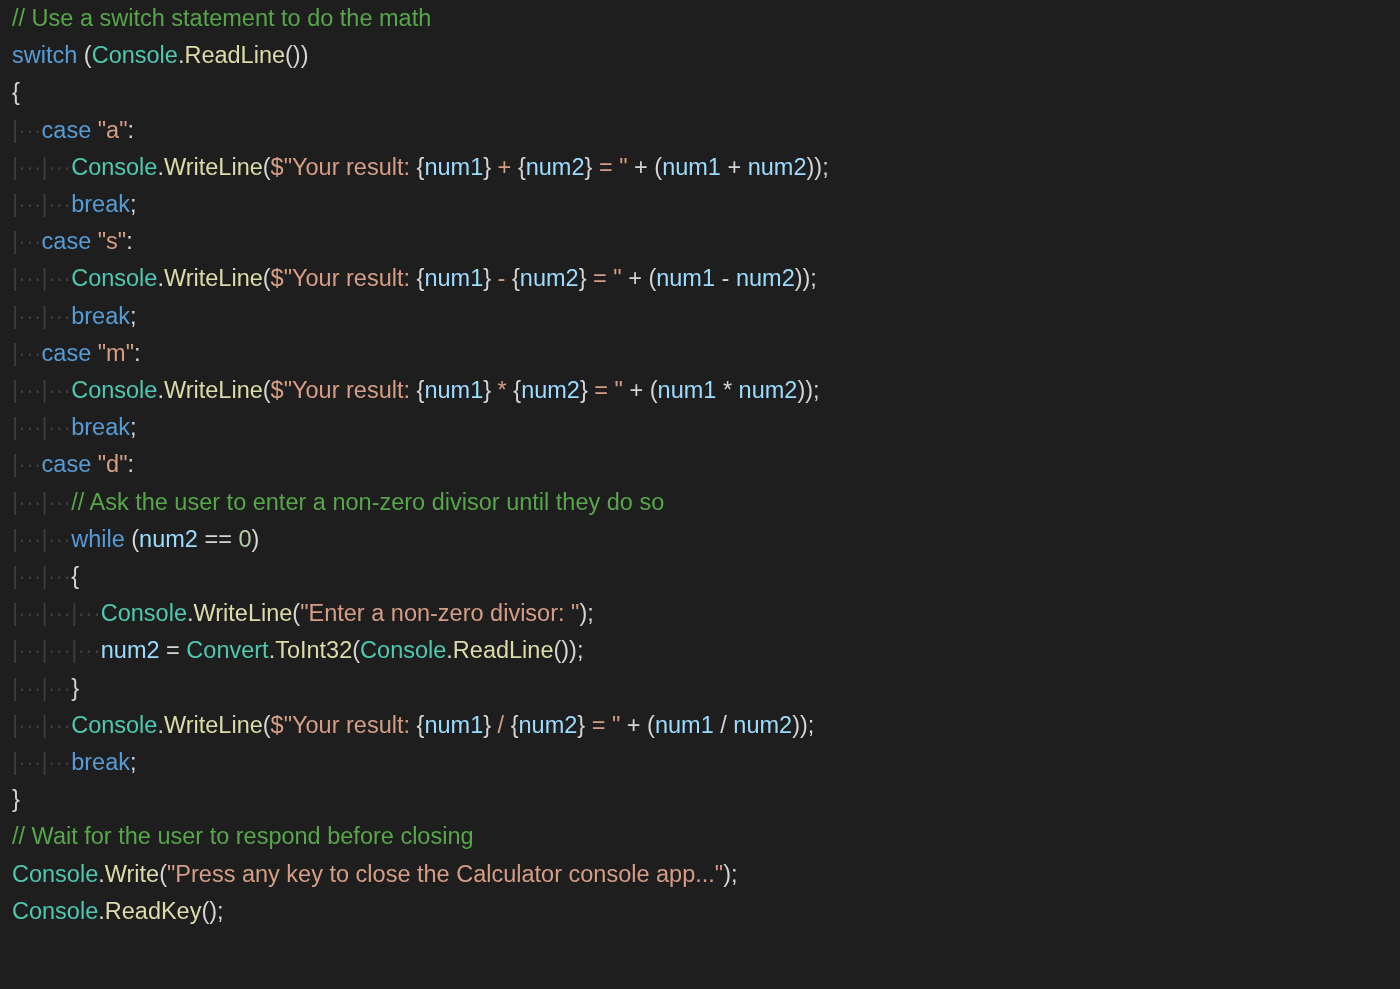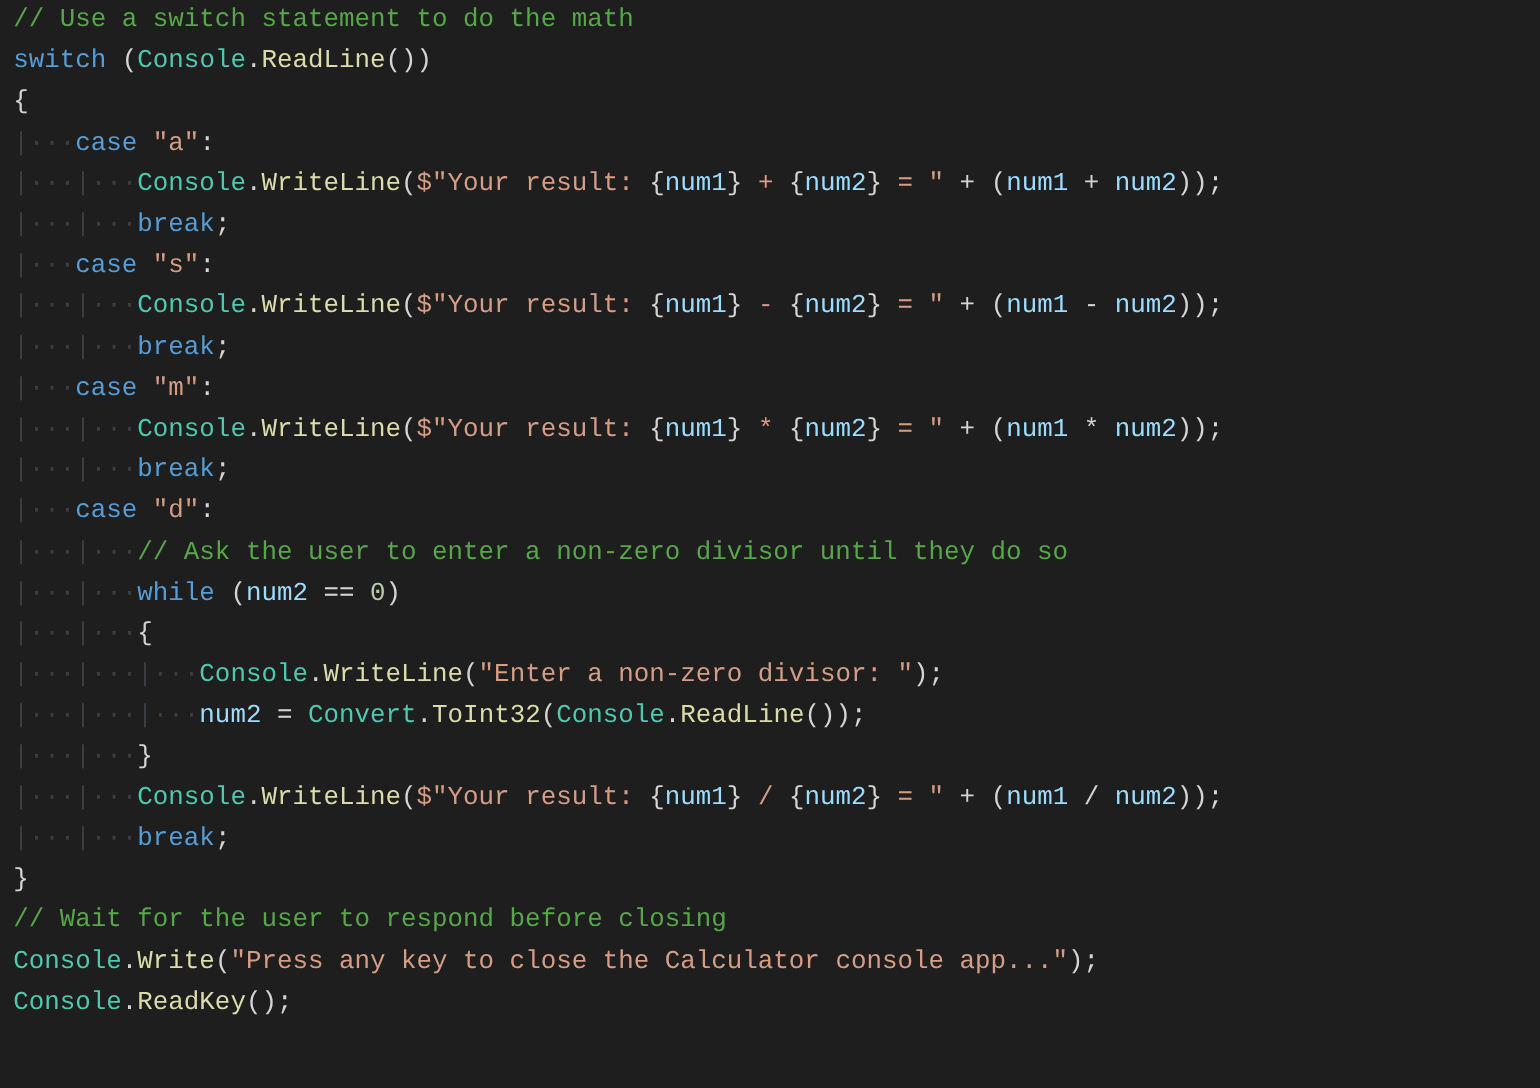--- a/index.html
+++ b/index.html
@@ -1,18 +1,18 @@
 <!DOCTYPE html>
 <html><head>
 <meta charset="utf-8">
 <style>
   html,body{margin:0;padding:0;background:#1e1e1e;width:1400px;height:989px;overflow:hidden}
   pre.code{
     margin:0;padding:0 0 0 12px;
-    font-family:Liberation Mono, monospace;
+    font-family:Liberation Sans, sans-serif;
     font-size:23.5px;
     line-height:37.2px;
     color:#d4d4d4;
     white-space:pre;
     letter-spacing:0px;
   }
   
   .c-comment{color:#57a64a}
   .c-keyword{color:#569cd6}
   .c-type{color:#4ec9b0}

